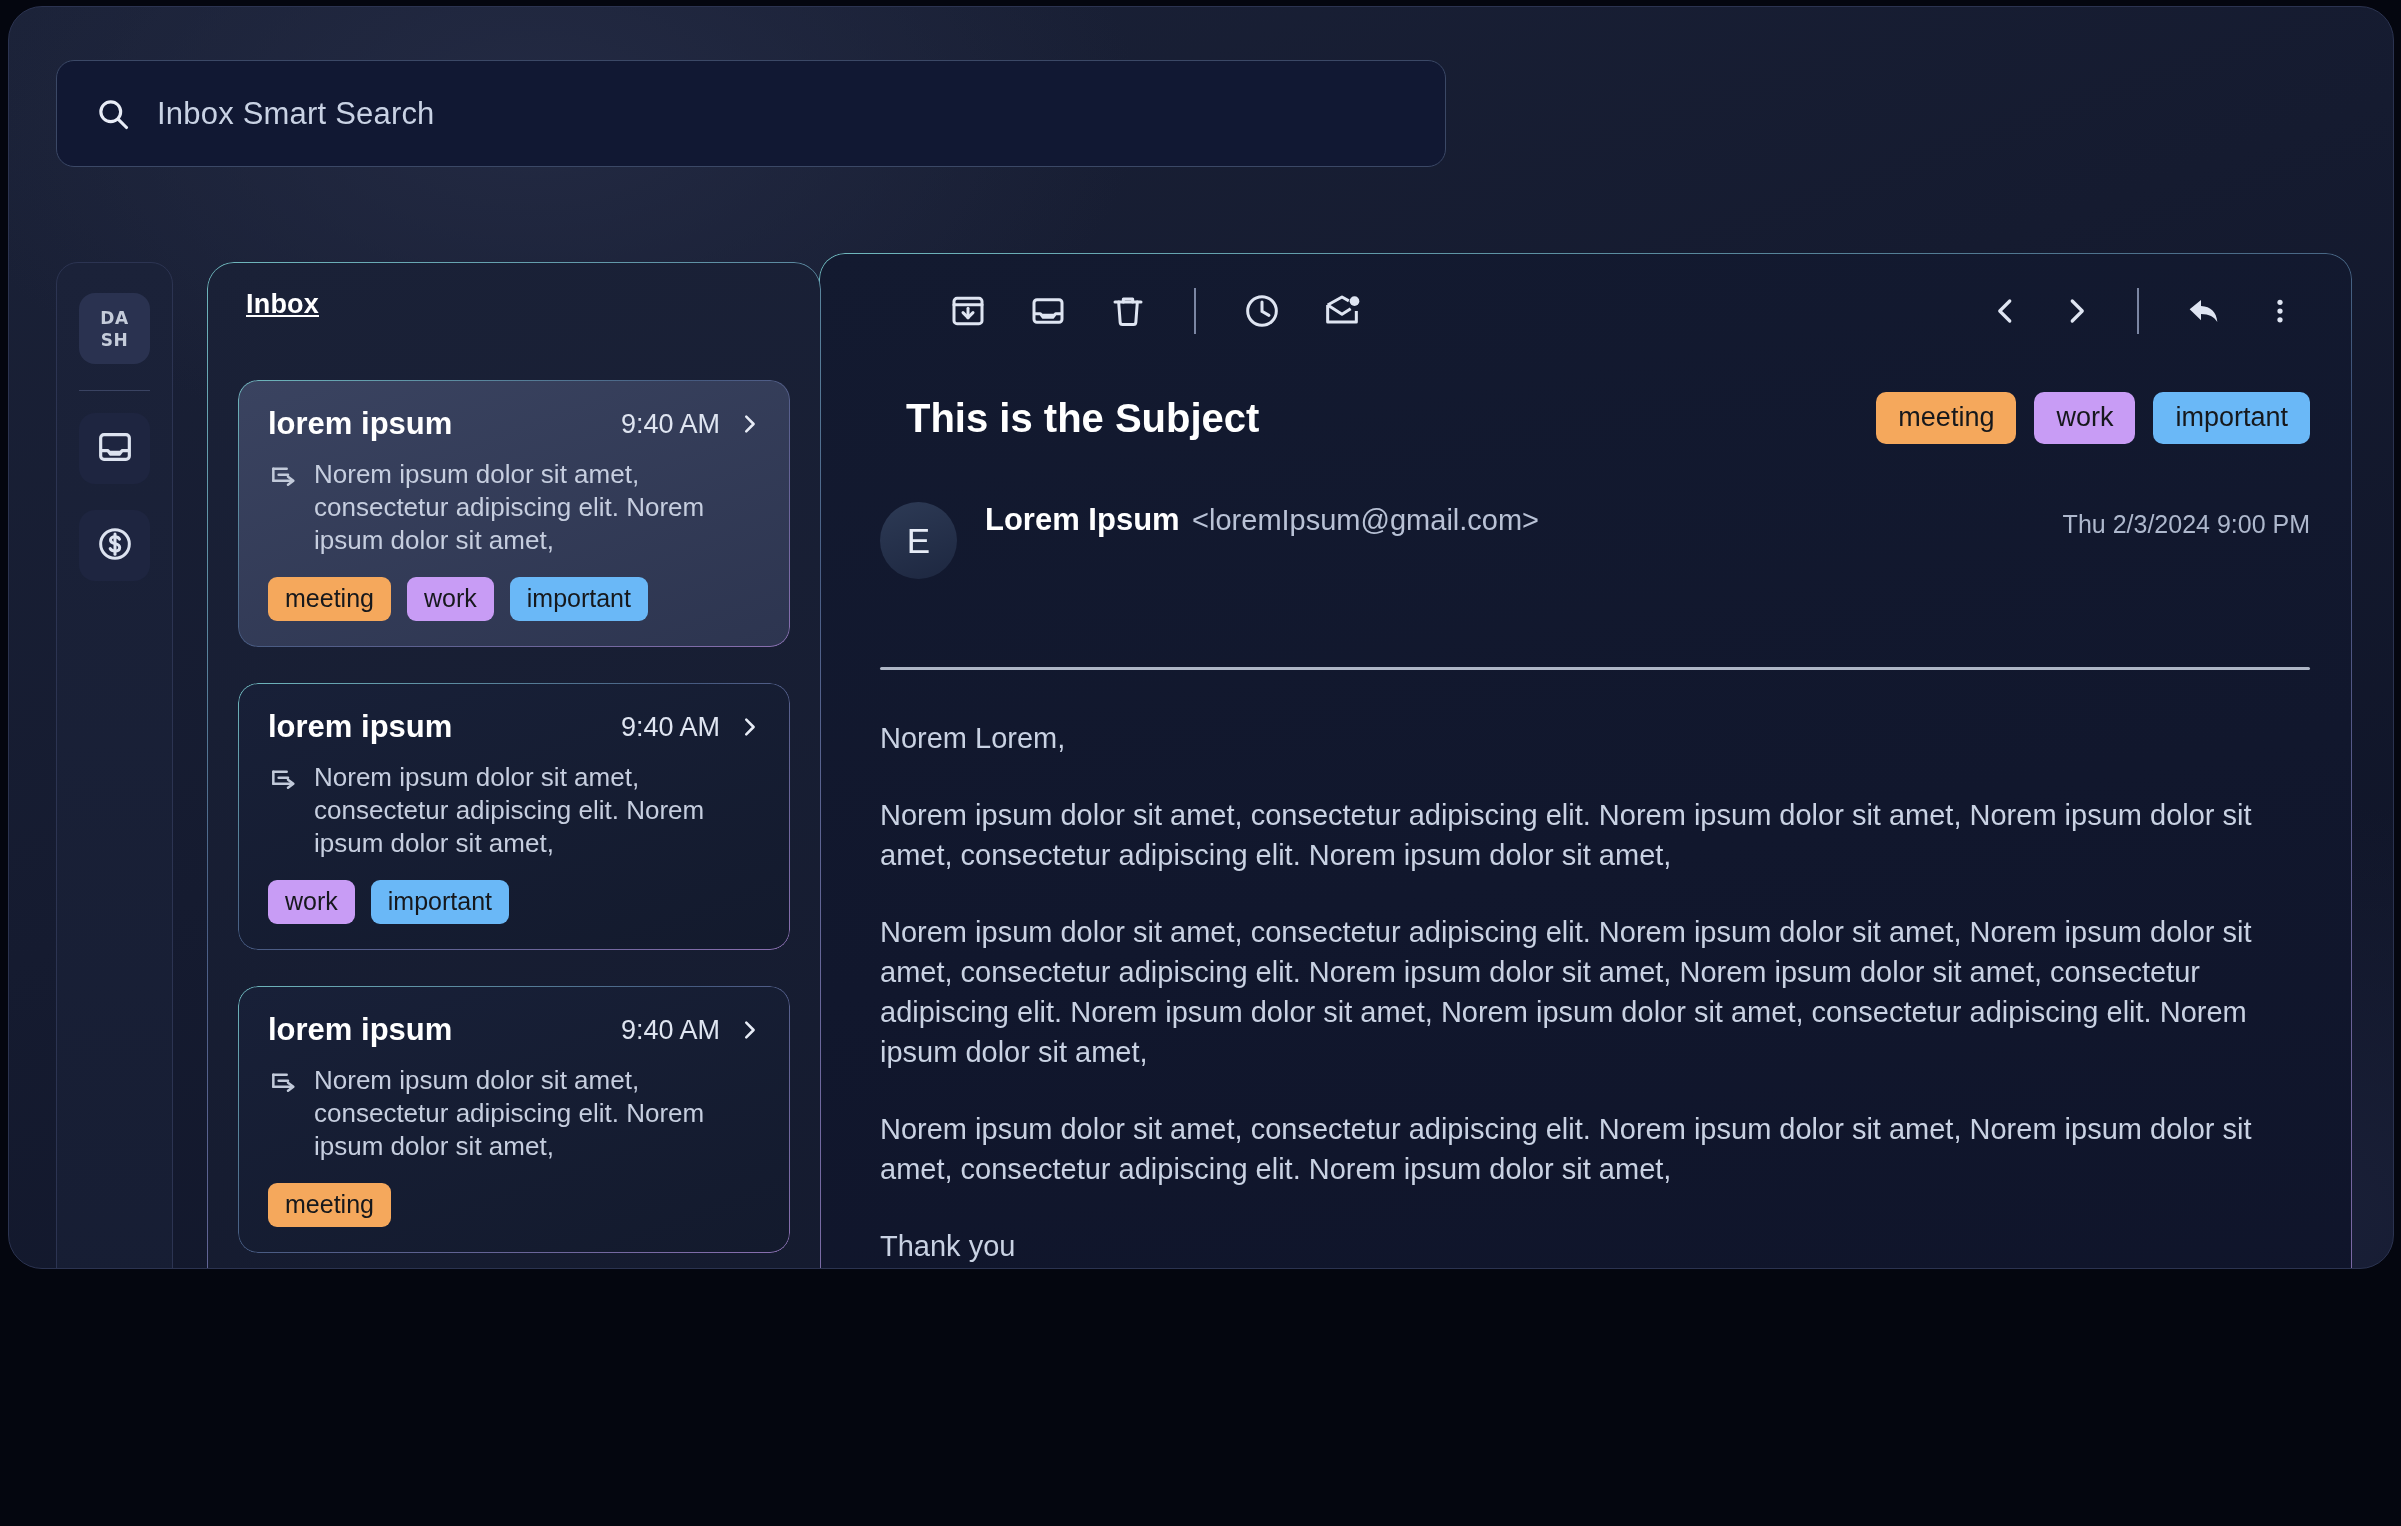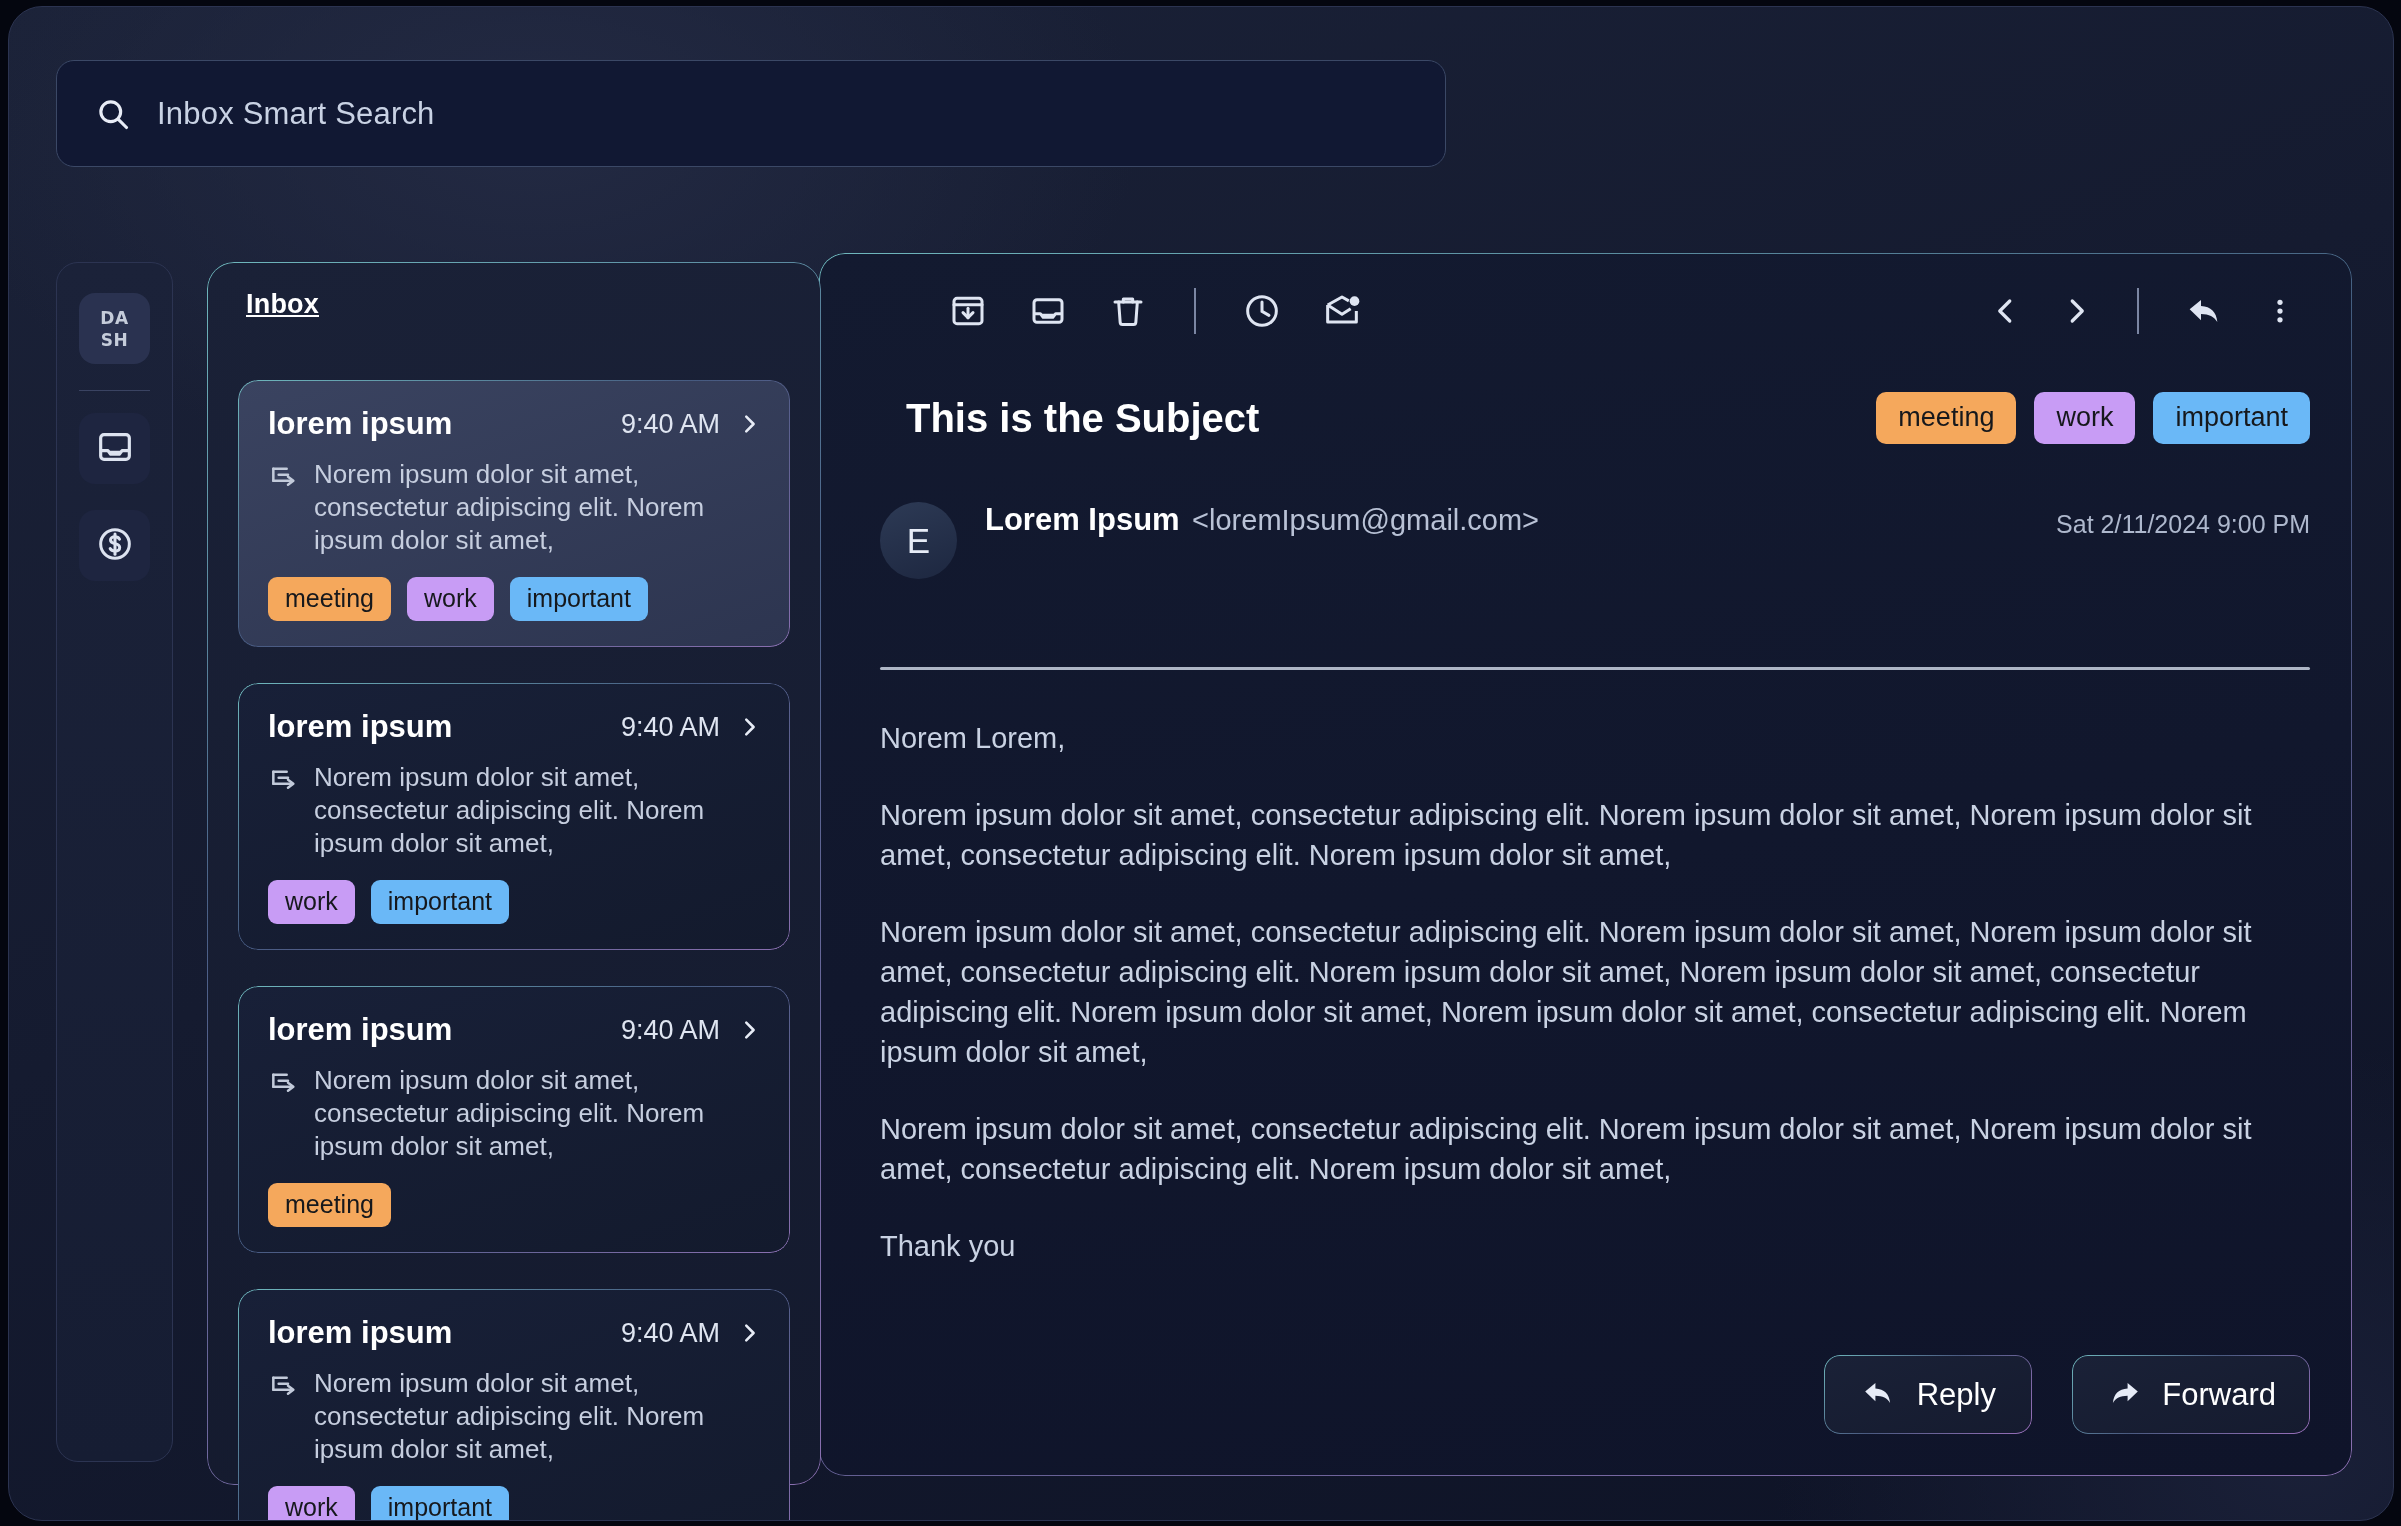--- a/index.html
+++ b/index.html
@@ -5,21 +5,21 @@
 <style>
   * { box-sizing: border-box; margin: 0; padding: 0; }
   html, body {
     width: 2402px; height: 1527px;
     background: #04060f;
     font-family: "Liberation Sans", sans-serif;
     overflow: hidden;
   }
   .app {
     position: absolute; left: 8px; top: 6px;
-    width: 2386px; height: 1515px;
+    width: 2386px; height: 1263px;
     border-radius: 34px;
     background:
       radial-gradient(891px 515px at 22% 8%, #232a43 0%, rgba(35,42,67,0) 68%),
       radial-gradient(752px 594px at 96% 96%, #1a2038 0%, rgba(26,32,56,0) 70%),
       linear-gradient(160deg, #1b2238 0%, #151b30 45%, #0e1326 100%);
     border: 1px solid #2b3350;
     overflow: hidden;
   }
 
   
@@ -340,21 +340,21 @@
     </div>
 
     <div class="sender-row">
       <div class="avatar">E</div>
       <div class="sender-block">
         <div>
           <span class="sender-name">Lorem Ipsum</span>
           <span class="sender-mail">&lt;loremIpsum@gmail.com&gt;</span>
         </div>
       </div>
-      <div class="date">Sat 2/11/2024 9:00 PM</div>
+      <div class="date">Thu 2/3/2024 9:00 PM</div>
     </div>
 
     <div class="hr"></div>
 
     <div class="body">
       <p>Norem Lorem,</p>
       <p>Norem ipsum dolor sit amet, consectetur adipiscing elit. Norem ipsum dolor sit amet, Norem ipsum dolor sit amet, consectetur adipiscing elit. Norem ipsum dolor sit amet,</p>
       <p>Norem ipsum dolor sit amet, consectetur adipiscing elit. Norem ipsum dolor sit amet, Norem ipsum dolor sit amet, consectetur adipiscing elit. Norem ipsum dolor sit amet, Norem ipsum dolor sit amet, consectetur adipiscing elit. Norem ipsum dolor sit amet, Norem ipsum dolor sit amet, consectetur adipiscing elit. Norem ipsum dolor sit amet,</p>
       <p>Norem ipsum dolor sit amet, consectetur adipiscing elit. Norem ipsum dolor sit amet, Norem ipsum dolor sit amet, consectetur adipiscing elit. Norem ipsum dolor sit amet,</p>
       <p>Thank you</p>

